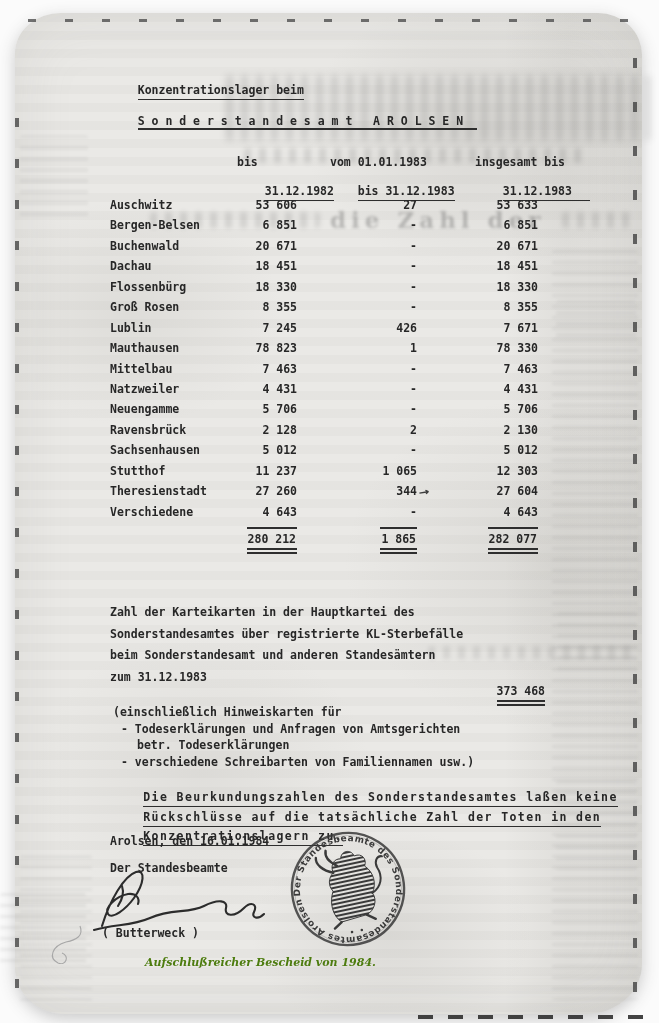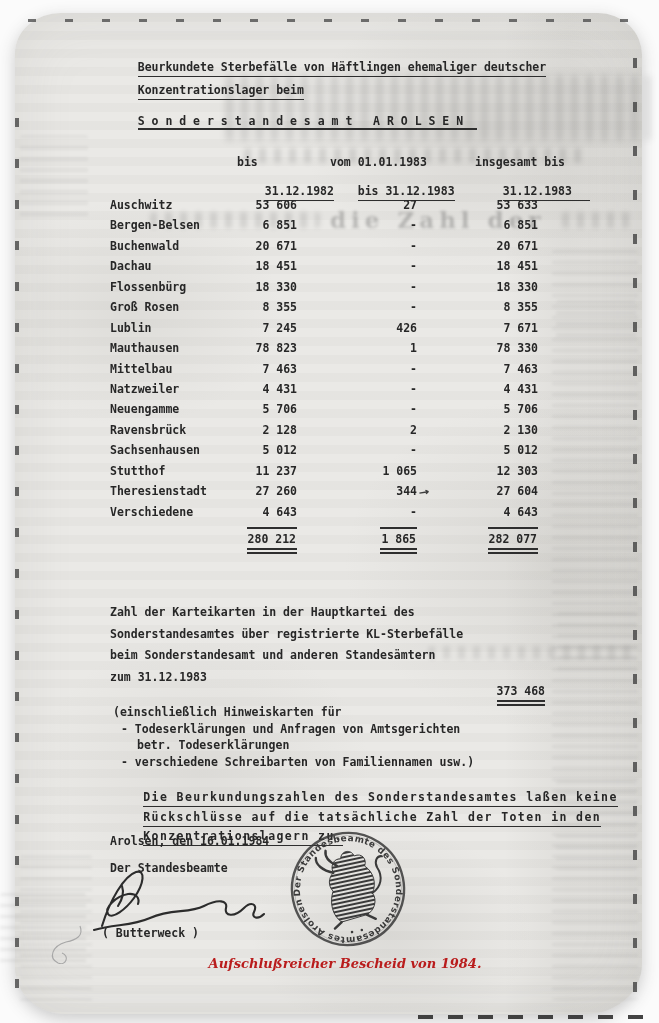--- a/index.html
+++ b/index.html
@@ -80,23 +80,23 @@
   #paren2{left:137px;top:738px;} #paren3{left:121px;top:754.5px;}
   .disc{letter-spacing:1.4px;}
   #disc0{left:110px;top:776px;} #disc1{left:110px;top:795.5px;} #disc2{left:110px;top:815px;}
   #place-date{left:110px;top:834px;}
   #signer-role{left:110px;top:861px;}
   #signer-name{left:102px;top:926px;}
   #signature{left:88px;top:856px;}
   #stamp{left:283px;top:824px;transform:rotate(-12deg);}
   #row-arrow{left:420px;top:484px;font-size:13px;color:#3d3d3d;
              transform:rotate(-10deg) scaleX(1.35);font-weight:bold;}
-  #caption{left:145px;top:956px;width:400px;text-align:center;
+  #caption{left:145px;top:956px;width:400px;
            font-family:"DejaVu Serif",serif;font-style:italic;font-weight:bold;
-           font-size:13px;color:#b91c1c;}
+           font-size:11px;color:#4d7c0f;}
 </style>
 </head>
 <body>
 
 <div id="stage">
 
   <div id="paper" class="abs"></div>
 
   <div id="edge-top" class="abs edge"></div>
   <div id="edge-left" class="abs edge"></div>
@@ -110,23 +110,20 @@
   <div id="ghost-zahl-post" class="abs ghost gtex"></div>
   <div id="ghost-col-right" class="abs ghost grow"></div>
   <div id="ghost-block-1" class="abs ghost grow"></div>
   <div id="ghost-block-2" class="abs ghost grow"></div>
   <div id="ghost-block-3" class="abs ghost grow"></div>
   <div id="ghost-col-left-top" class="abs ghost grow"></div>
   <div id="ghost-col-left-bottom" class="abs ghost grow"></div>
   <div id="ghost-margin-bl" class="abs ghost grow"></div>
   <div id="ghost-nach" class="abs ghost gtex"></div>
 
-  <div id="title1" class="abs typed">
-    <span class="ul">Beurkundete Sterbefälle von Häftlingen ehemaliger deutscher</span>
-  </div>
   <div id="title2" class="abs typed">
     <span class="ul">Konzentrationslager beim</span>
   </div>
   <div id="title3" class="abs typed">
     <span class="ul2">S o n d e r s t a n d e s a m t   A R O L S E N</span>
   </div>
 
   <div class="abs typed h1 hdrA">bis</div>
   <div class="abs typed h1 hdrB">
     <span class="ul">31.12.1982</span>

